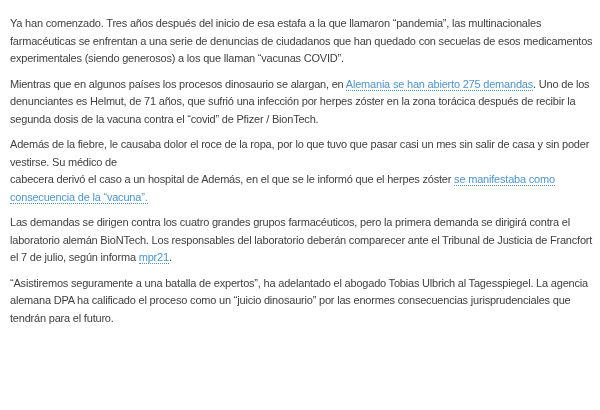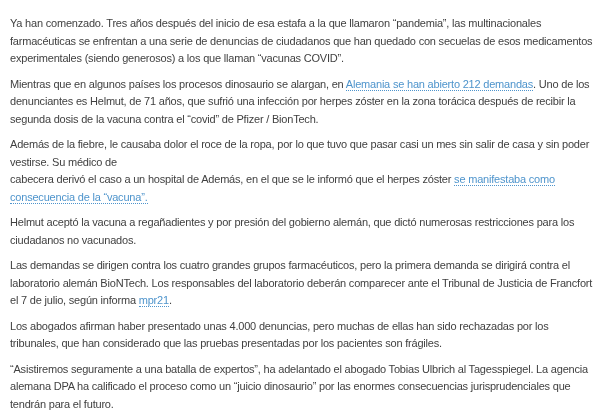--- a/index.html
+++ b/index.html
@@ -26,20 +26,18 @@
     border-bottom:1px dotted var(--link);
     cursor:pointer;
   }
 </style>
 </head>
 <body>
 
 <main>
   <article id="article-body">
       <p><span>Ya han comenzado. Tres años después del inicio de esa estafa a la que llamaron “pandemia”, las multinacionales farmacéuticas se enfrentan a una serie de denuncias de ciudadanos que han quedado con secuelas de esos medicamentos experimentales (siendo generosos) a los que llaman “vacunas COVID”.</span></p>
-      <p><span>Mientras que en algunos países los procesos dinosaurio se alargan, en </span><a href="#" class="lnk">Alemania se han abierto 212 demandas</a><span>. Uno de los denunciantes es Helmut, de 71 años, que sufrió una infección por herpes zóster en la zona torácica después de recibir la segunda dosis de la vacuna contra el “covid” de Pfizer / BionTech.</span></p>
+      <p><span>Mientras que en algunos países los procesos dinosaurio se alargan, en </span><a href="#" class="lnk">Alemania se han abierto 275 demandas</a><span>. Uno de los denunciantes es Helmut, de 71 años, que sufrió una infección por herpes zóster en la zona torácica después de recibir la segunda dosis de la vacuna contra el “covid” de Pfizer / BionTech.</span></p>
       <p><span>Además de la fiebre, le causaba dolor el roce de la ropa, por lo que tuvo que pasar casi un mes sin salir de casa y sin poder vestirse. Su médico de</span><br><span>cabecera derivó el caso a un hospital de Además, en el que se le informó que el herpes zóster </span><a href="#" class="lnk">se manifestaba como consecuencia de la “vacuna”.</a></p>
-      <p><span>Helmut aceptó la vacuna a regañadientes y por presión del gobierno alemán, que dictó numerosas restricciones para los ciudadanos no vacunados.</span></p>
       <p><span>Las demandas se dirigen contra los cuatro grandes grupos farmacéuticos, pero la primera demanda se dirigirá contra el laboratorio alemán BioNTech. Los responsables del laboratorio deberán comparecer ante el Tribunal de Justicia de Francfort el 7 de julio, según informa </span><a href="#" class="lnk">mpr21</a><span>.</span></p>
-      <p><span>Los abogados afirman haber presentado unas 4.000 denuncias, pero muchas de ellas han sido rechazadas por los tribunales, que han considerado que las pruebas presentadas por los pacientes son frágiles.</span></p>
       <p><span>“Asistiremos seguramente a una batalla de expertos”, ha adelantado el abogado Tobias Ulbrich al Tagesspiegel. La agencia alemana DPA ha calificado el proceso como un “juicio dinosaurio” por las enormes consecuencias jurisprudenciales que tendrán para el futuro.</span></p>
     </article>
 </main>
 
 </body></html>

